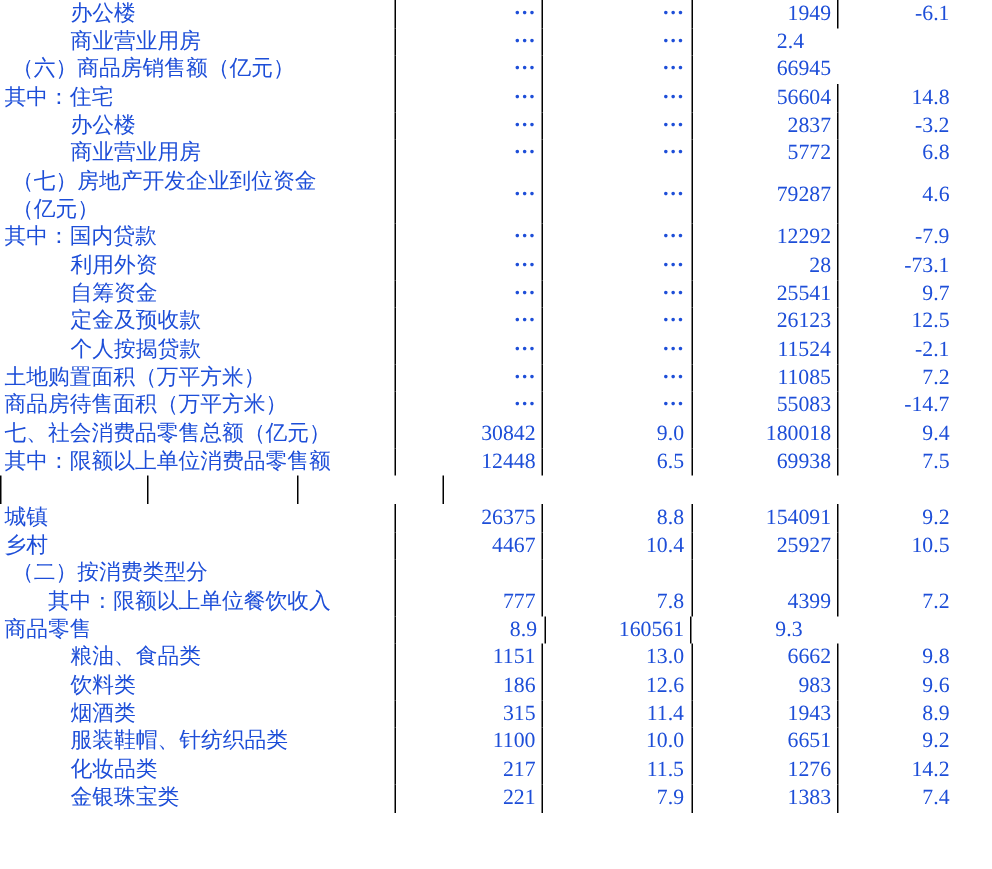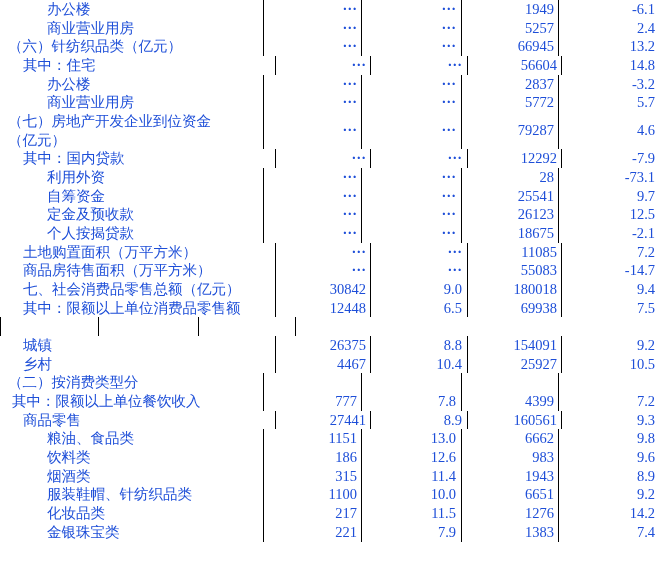--- a/index.html
+++ b/index.html
@@ -17,34 +17,34 @@
     font-size: 14.5px;
   }
   .row { display: flex; height: 18.68px; }
   .row.tall { height: 37.36px; }
   .cell { box-sizing: border-box; overflow: hidden; }
   .label {
     width: 263px;
     line-height: 18.68px;
     white-space: pre-line;
   }
-  .ind0 { padding-left: 3px; margin-left: 20px; }
+  .ind0 { padding-left: 3px; }
   .ind1 { padding-left: 8px; }
-  .ind2 { padding-left: 12px; }
+  .ind2 { padding-left: 32px; }
   .ind3 { padding-left: 47px; }
   .val {
     display: flex;
     align-items: center;
     justify-content: flex-end;
     border-left: 1px solid #000000;
   }
   .c1 { width: 98px;  padding-right: 4px; }
   .c2 { width: 100px; padding-right: 5px; }
   .c3 { width: 97px;  padding-right: 4px; text-align: center; }
-  .c4 { width: 103px; padding-right: 6px; }
+  .c4 { width: 103px; padding-right: 28px; }
   .mid span {
     transform: translateY(-4px);
     font-weight: 700;
   }
 </style>
 </head>
 <body>
 
 <div class="table" id="indicators-table">
     <div class="row">
@@ -63,41 +63,35 @@
       </div>
     </div>
     <div class="row">
       <div class="cell label ind3">商业营业用房</div>
       <div class="cell val c1 mid">
         <span>…</span>
       </div>
       <div class="cell val c2 mid">
         <span>…</span>
       </div>
-      <div class="cell val c3">
-        <span>5257</span>
-      </div>
       <div class="cell val c4">
         <span>2.4</span>
       </div>
     </div>
     <div class="row">
-      <div class="cell label ind1">（六）针纺织品类（亿元）</div>
+      <div class="cell label ind1">（六）商品房销售额（亿元）</div>
       <div class="cell val c1 mid">
         <span>…</span>
       </div>
       <div class="cell val c2 mid">
         <span>…</span>
       </div>
       <div class="cell val c3">
         <span>66945</span>
       </div>
-      <div class="cell val c4">
-        <span>13.2</span>
-      </div>
     </div>
     <div class="row">
       <div class="cell label ind0">其中：住宅</div>
       <div class="cell val c1 mid">
         <span>…</span>
       </div>
       <div class="cell val c2 mid">
         <span>…</span>
       </div>
       <div class="cell val c3">
@@ -127,21 +121,21 @@
       <div class="cell val c1 mid">
         <span>…</span>
       </div>
       <div class="cell val c2 mid">
         <span>…</span>
       </div>
       <div class="cell val c3">
         <span>5772</span>
       </div>
       <div class="cell val c4">
-        <span>5.7</span>
+        <span>6.8</span>
       </div>
     </div>
     <div class="row tall">
       <div class="cell label ind1">（七）房地产开发企业到位资金
 （亿元）</div>
       <div class="cell val c1 mid">
         <span>…</span>
       </div>
       <div class="cell val c2 mid">
         <span>…</span>
@@ -215,21 +209,21 @@
     </div>
     <div class="row">
       <div class="cell label ind3">个人按揭贷款</div>
       <div class="cell val c1 mid">
         <span>…</span>
       </div>
       <div class="cell val c2 mid">
         <span>…</span>
       </div>
       <div class="cell val c3">
-        <span>18675</span>
+        <span>11524</span>
       </div>
       <div class="cell val c4">
         <span>-2.1</span>
       </div>
     </div>
     <div class="row">
       <div class="cell label ind0">土地购置面积（万平方米）</div>
       <div class="cell val c1 mid">
         <span>…</span>
       </div>
@@ -357,23 +351,20 @@
       </div>
       <div class="cell val c3">
         <span>4399</span>
       </div>
       <div class="cell val c4">
         <span>7.2</span>
       </div>
     </div>
     <div class="row">
       <div class="cell label ind0">商品零售</div>
-      <div class="cell val c1">
-        <span>27441</span>
-      </div>
       <div class="cell val c2">
         <span>8.9</span>
       </div>
       <div class="cell val c3">
         <span>160561</span>
       </div>
       <div class="cell val c4">
         <span>9.3</span>
       </div>
     </div>

